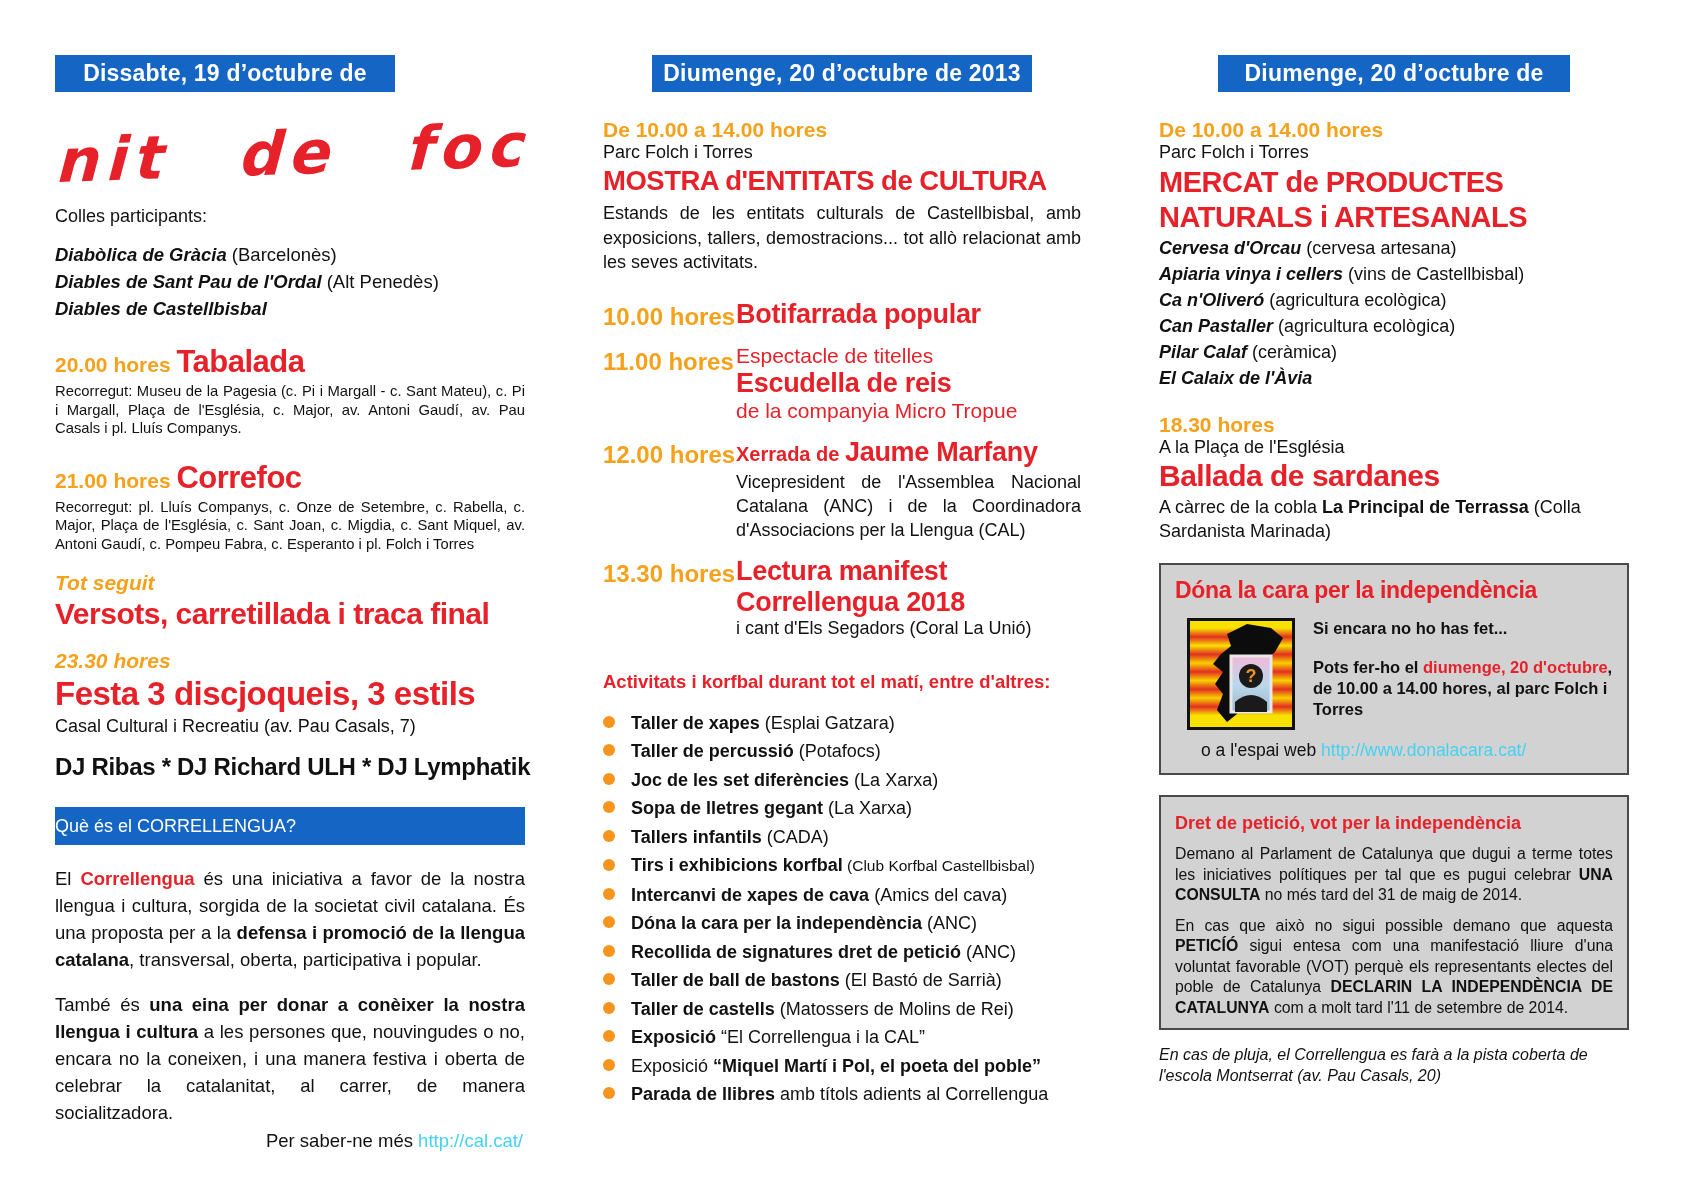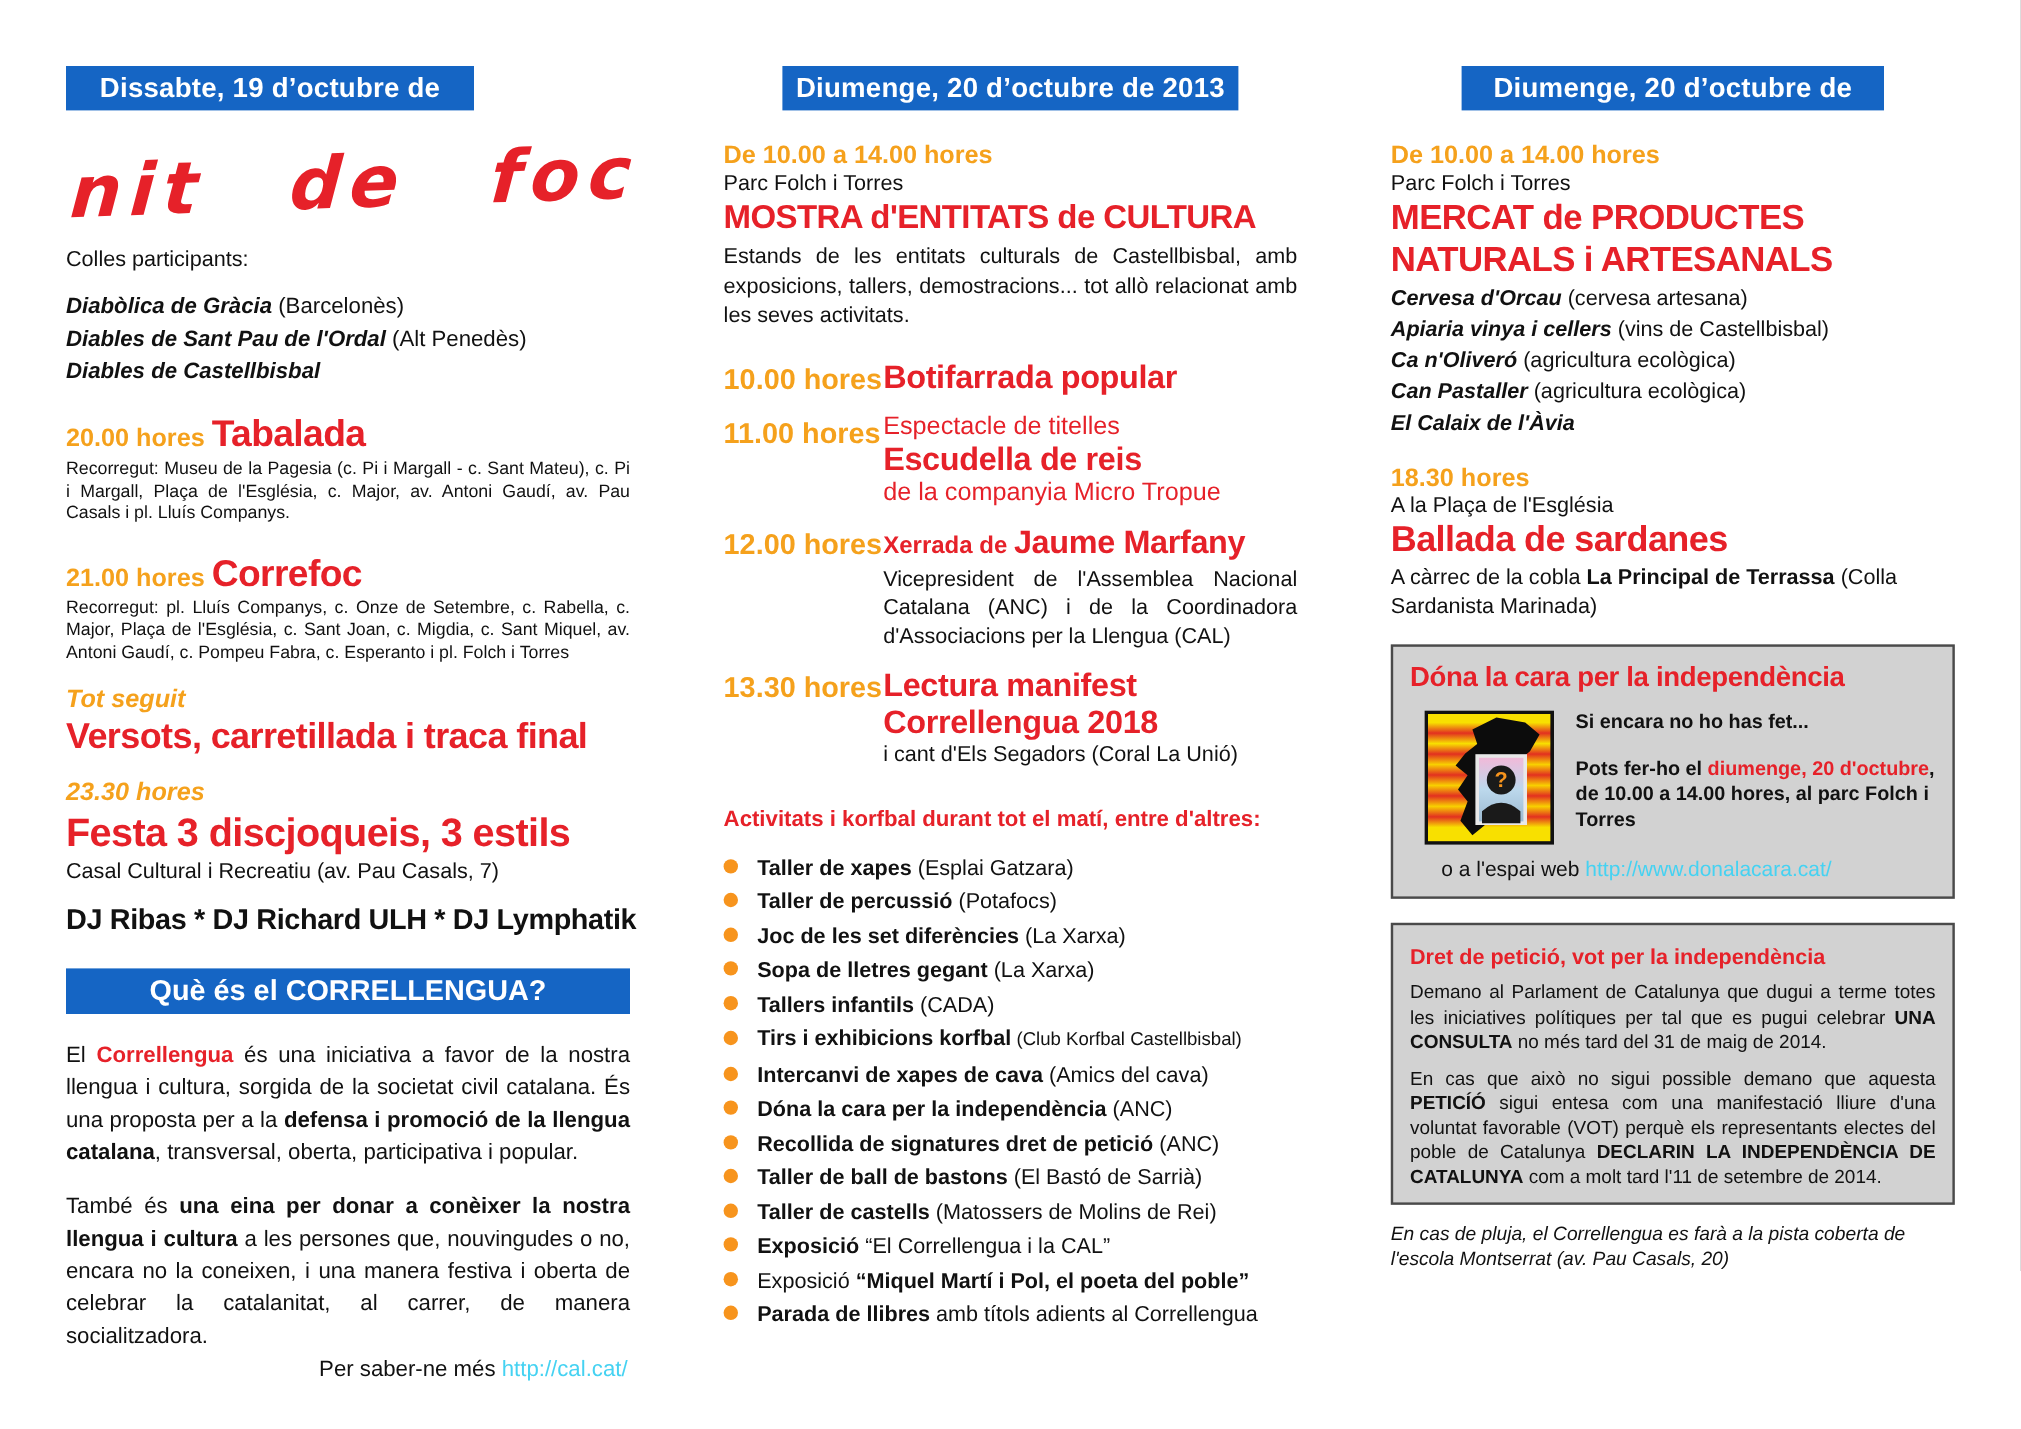--- a/index.html
+++ b/index.html
@@ -41,22 +41,22 @@
   .time{color:var(--orange);font-weight:bold;font-size:21px;}
   .time-lg{color:var(--orange);font-weight:bold;font-size:21px;}
   .red-head{color:var(--red);font-weight:bold;font-size:31px;letter-spacing:-.5px;}
   .recorregut{font-size:14.8px;line-height:18.5px;margin-top:2px;text-align:justify;}
   .tot-seguit{margin-top:18px;font-style:italic;}
   .versots{color:var(--red);font-weight:bold;font-size:30px;letter-spacing:-.5px;margin-top:2px;}
   .festa{color:var(--red);font-weight:bold;font-size:33px;letter-spacing:-.5px;margin-top:2px;}
   .casal{font-size:18px;margin-top:3px;}
   .djline{font-weight:bold;font-size:24px;margin-top:16px;letter-spacing:-.3px;white-space:nowrap;text-align:center;}
   .bluebar2{
-    margin-top:26px;background:var(--blue);color:#fff;font-weight:bold;
-    font-size:24px;text-align:center;height:38px;line-height:38px;
+    margin-top:26px;background:var(--blue);color:#fff;font-weight:normal;
+    font-size:18px;height:38px;line-height:38px;
   }
   .para{font-size:18.5px;line-height:27px;margin-top:20px;text-align:justify;}
   .para2{margin-top:18px;}
   .saber{font-size:18.5px;text-align:right;margin-top:4px;padding-right:2px;}
 
   
   .sec-top{margin-top:26px;}
   .loc{font-size:18px;}
   .mostra{color:var(--red);font-weight:bold;font-size:27.5px;letter-spacing:-.5px;margin-top:2px;}
   .desc{font-size:18px;line-height:24.5px;margin-top:4px;text-align:justify;}
@@ -249,20 +249,21 @@
       <div class="loc">Parc Folch i Torres</div>
       <div class="mercat">
         <div>MERCAT de PRODUCTES</div>
         <div>NATURALS i ARTESANALS</div>
       </div>
       <div class="vendors">
         <div><span class="seg-bi">Cervesa d'Orcau</span><span> (cervesa artesana)</span></div>
         <div><span class="seg-bi">Apiaria vinya i cellers</span><span> (vins de Castellbisbal)</span></div>
         <div><span class="seg-bi">Ca n'Oliveró</span><span> (agricultura ecològica)</span></div>
         <div><span class="seg-bi">Can Pastaller</span><span> (agricultura ecològica)</span></div>
+        <div><span class="seg-bi">Pilar Calaf</span><span> (ceràmica)</span></div>
         <div><span class="seg-bi">El Calaix de l'Àvia</span></div>
       </div>
     </div>
 
     <div class="time-lg s1830">18.30 hores</div>
     <div class="loc">A la Plaça de l'Església</div>
     <div class="ballada">Ballada de sardanes</div>
     <div class="cobla"><span>A càrrec de la cobla </span><span class="seg-b">La Principal de Terrassa</span><span> (Colla Sardanista Marinada)</span></div>
 
     <div class="graybox">

